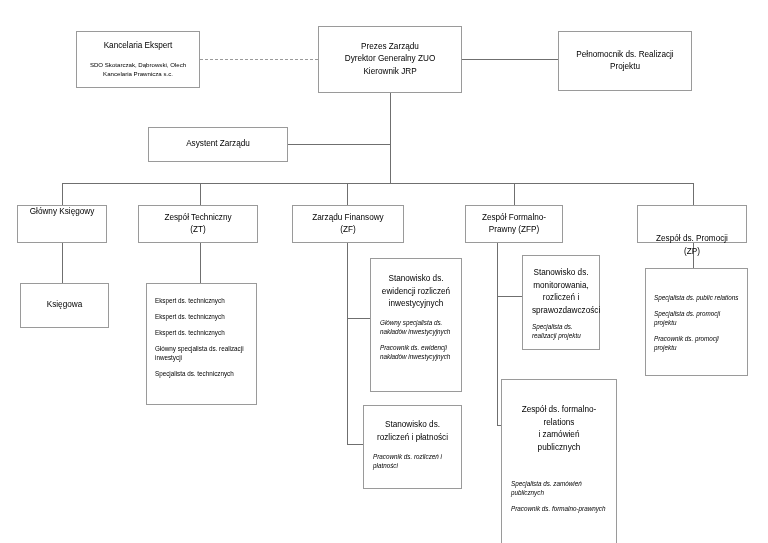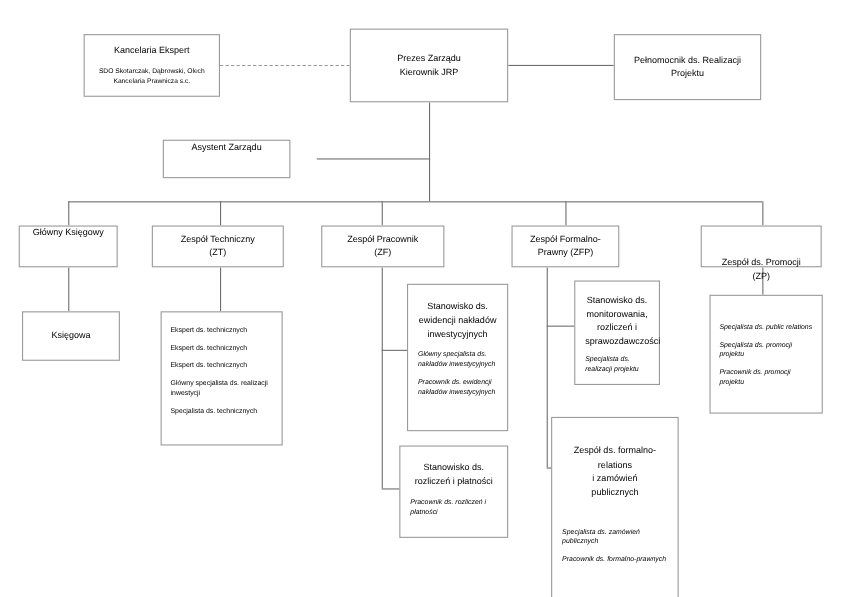--- a/index.html
+++ b/index.html
@@ -109,32 +109,33 @@
 
   <div class="box pad" style="left:76px; top:31px; width:124px; height:57px;">
     <div class="title">Kancelaria Ekspert</div>
     <div class="sub" style="margin-top:7px;">SDO Skotarczak, Dąbrowski, Olech</div>
     <div class="sub">Kancelaria Prawnicza s.c.</div>
   </div>
 
   <div class="box" style="left:318px; top:26px; width:144px; height:67px; display:flex; align-items:center; justify-content:center;">
     <div style="width:100%;">
       <div class="title">Prezes Zarządu</div>
+      <div class="title">Dyrektor Generalny ZUO</div>
       <div class="title">Kierownik JRP</div>
     </div>
   </div>
 
   <div class="box" style="left:558px; top:31px; width:134px; height:60px; display:flex; align-items:center; justify-content:center;">
     <div style="width:100%;">
       <div class="title">Pełnomocnik ds. Realizacji</div>
       <div class="title">Projektu</div>
     </div>
   </div>
 
-  <div class="box" style="left:148px; top:127px; width:116px; height:35px; display:flex; align-items:flex-start; justify-content:center;">
+  <div class="box" style="left:148px; top:127px; width:140px; height:35px; display:flex; align-items:center; justify-content:center;">
     <div style="width:100%;">
       <div class="title">Asystent Zarządu</div>
     </div>
   </div>
 
   <div class="box" style="left:17px; top:205px; width:90px; height:38px; display:flex; justify-content:center;">
     <div style="width:100%;">
       <div class="title">Główny Księgowy</div>
     </div>
   </div>
@@ -157,28 +158,28 @@
       <div class="it">Ekspert ds. technicznych</div>
       <div class="it">Ekspert ds. technicznych</div>
       <div class="it">Ekspert ds. technicznych</div>
       <div class="it">Główny specjalista ds. realizacji inwestycji</div>
       <div class="it">Specjalista ds. technicznych</div>
     </div>
   </div>
 
   <div class="box" style="left:292px; top:205px; width:112px; height:38px; display:flex; align-items:center; justify-content:center;">
     <div style="width:100%;">
-      <div class="title">Zespół Pracownik</div>
+      <div class="title">Zarządu Finansowy</div>
       <div class="title">(ZF)</div>
     </div>
   </div>
 
   <div class="box pad" style="left:370px; top:258px; width:92px; height:134px;">
     <div class="title" style="margin-top:6px;">Stanowisko ds.</div>
-    <div class="title">ewidencji nakładów</div>
+    <div class="title">ewidencji rozliczeń</div>
     <div class="title">inwestycyjnych</div>
     <div class="items ital" style="margin-top:7px;">
       <div class="it">Główny specjalista ds. nakładów inwestycyjnych</div>
       <div class="it">Pracownik ds. ewidencji nakładów inwestycyjnych</div>
     </div>
   </div>
 
   <div class="box pad" style="left:363px; top:405px; width:99px; height:84px;">
     <div class="title" style="margin-top:5px;">Stanowisko ds.</div>
     <div class="title">rozliczeń i płatności</div>

